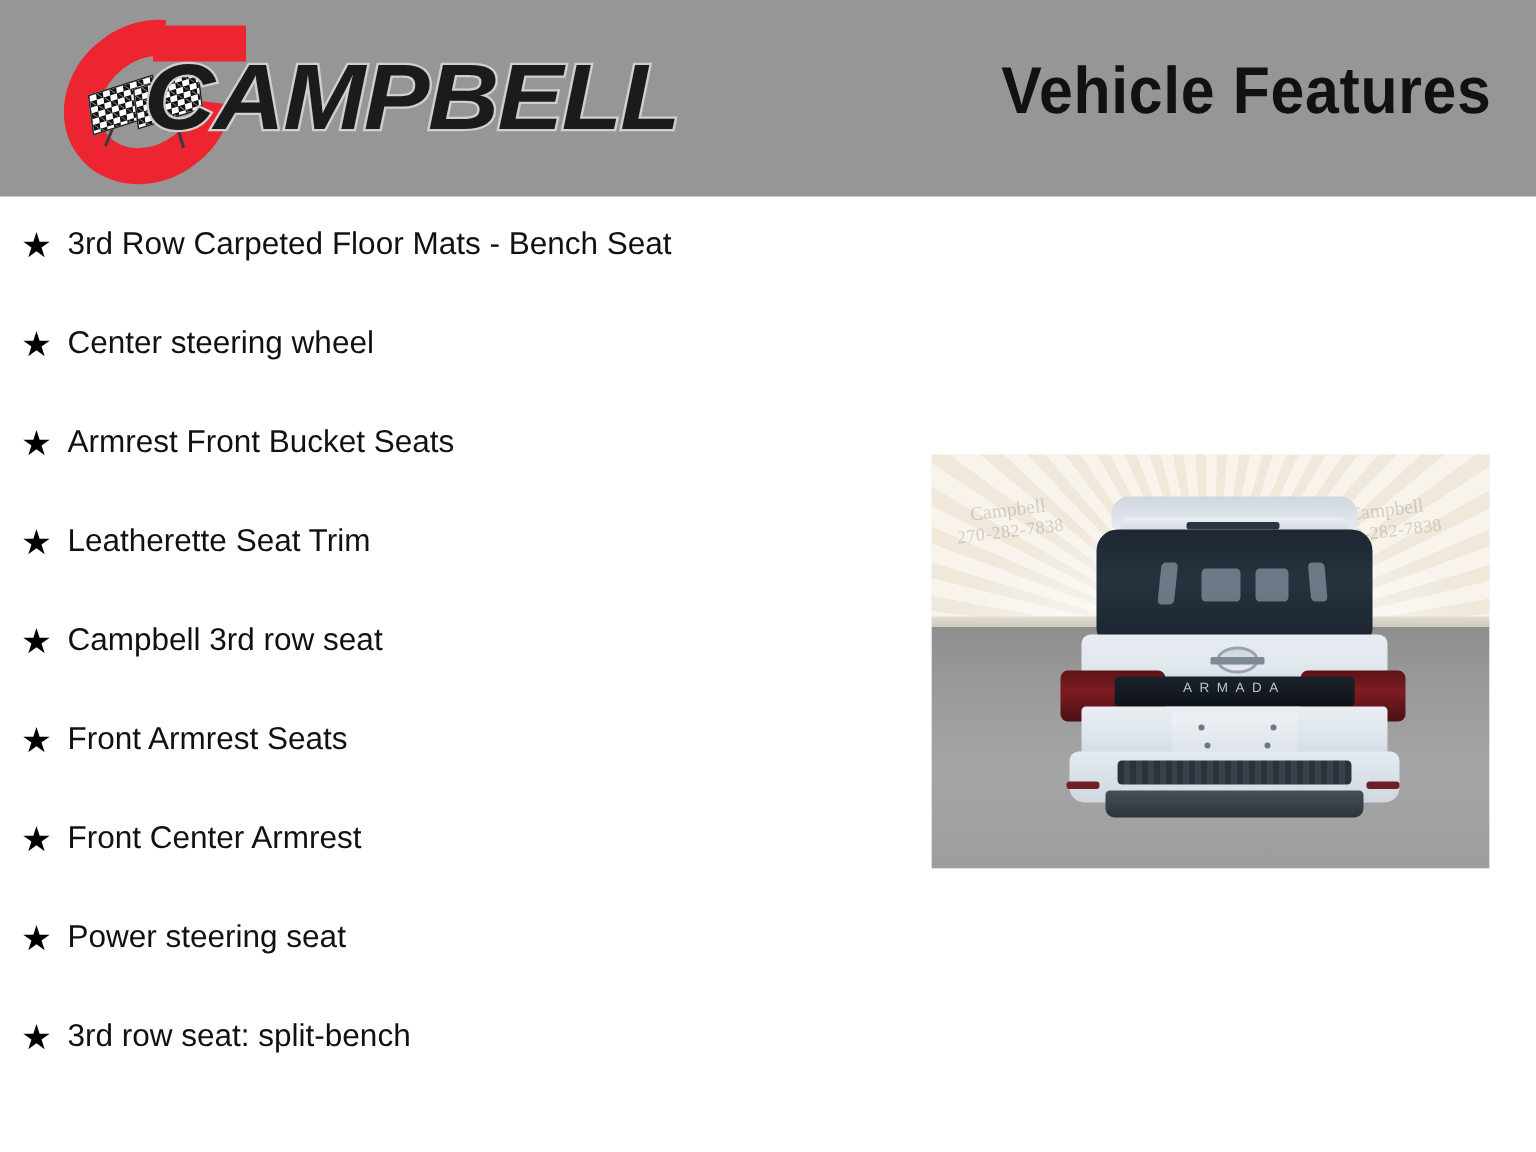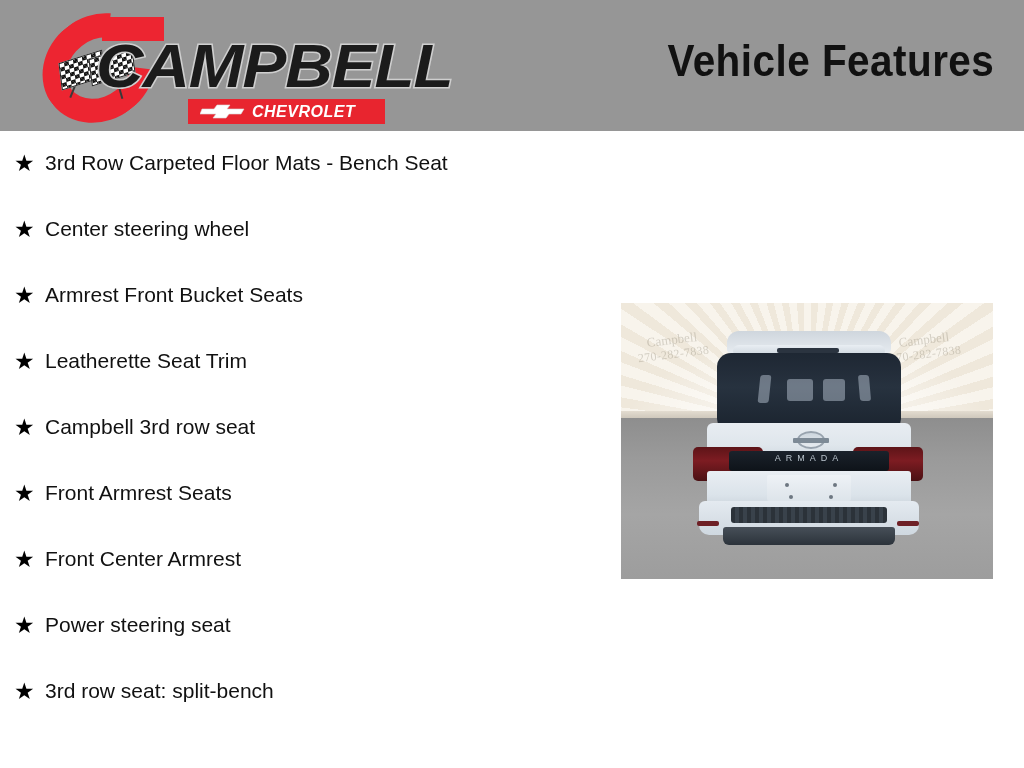--- a/index.html
+++ b/index.html
@@ -164,21 +164,21 @@
     line-height:1.15;
     text-align:center;
     pointer-events:none;
   }
   .watermark .wm-name { font-size:13px; }
   .watermark .wm-phone { font-size:12px; letter-spacing:0.3px; }
   .wm-left  { left:16px; top:30px; }
   .wm-right { left:268px; top:30px; }
 
   
-  .suv { position:absolute; left:50px; top:28px; width:272px; height:215px; }
+  .suv { position:absolute; left:64px; top:28px; width:272px; height:215px; }
   .suv-roof {
     position:absolute; left:56px; top:0px; width:164px; height:22px;
     background:linear-gradient(#cfd6dd,#e6ebf0);
     border-radius:12px 12px 4px 4px;
   }
   .suv-spoiler {
     position:absolute; left:62px; top:14px; width:152px; height:12px;
     background:linear-gradient(#e9eef3,#c9d2da);
     border-radius:6px;
   }
@@ -283,28 +283,20 @@
 
       <div class="flags">
         <div class="pole pole-a"></div>
         <div class="pole pole-b"></div>
         <div class="flag flag-a"></div>
         <div class="flag flag-b"></div>
       </div>
 
       <div class="logo-word">CAMPBELL</div>
 
-      <div class="chev-banner">
-        <div class="bowtie">
-          <svg width="46" height="15" viewBox="0 0 46 15">
-            <path d="M2 5 H14 L17 1 H30 L27 5 H44 L41 10 H29 L26 14 H13 L16 10 H0 Z" fill="#ffffff" stroke="#d9d9d9" stroke-width="0.6"></path>
-          </svg>
-        </div>
-        <div class="chev-word">CHEVROLET</div>
-      </div>
     </div>
 
     <div class="page-title">Vehicle Features</div>
   </div>
 
   <ul class="features">
     <li class="feature-item">
       <span class="star">★</span>
       <span class="label">3rd Row Carpeted Floor Mats - Bench Seat</span>
     </li>

